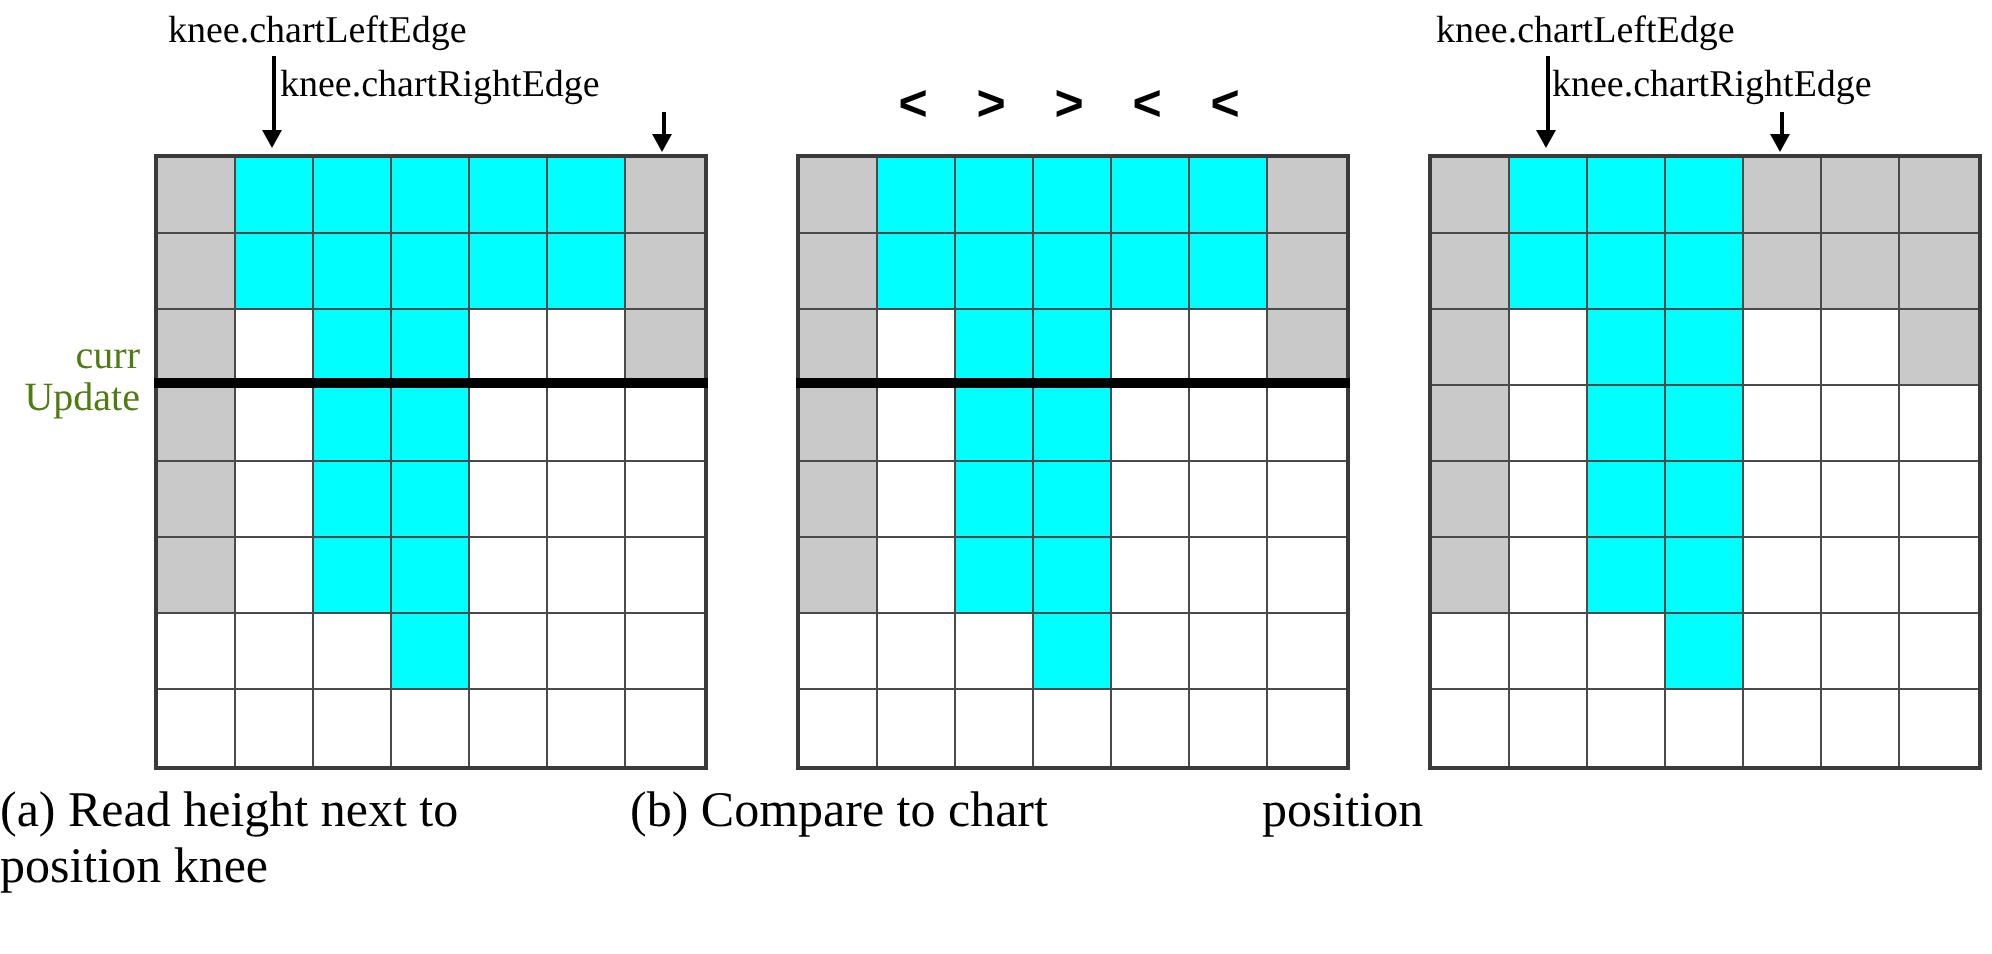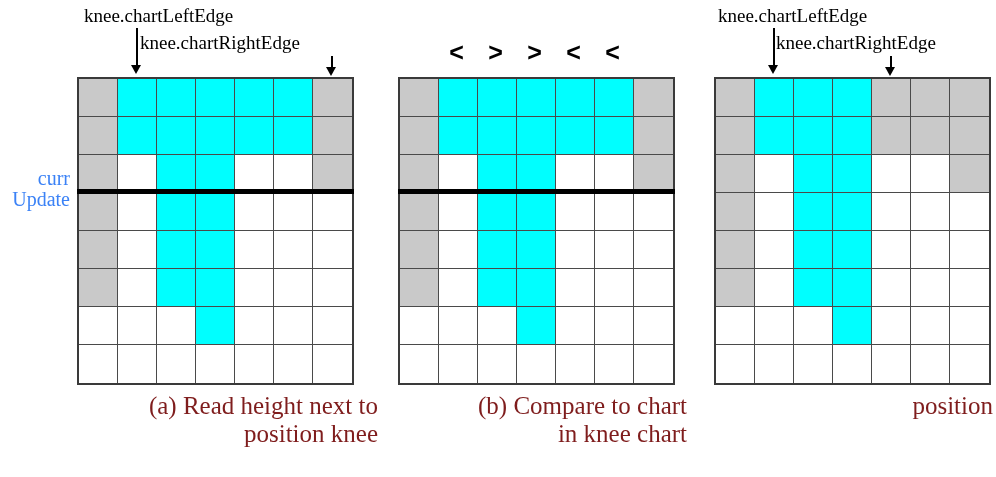--- a/index.html
+++ b/index.html
@@ -101,30 +101,30 @@
     color: #000000;
     line-height: 1;
   }
 
   
   .sidelabel {
     position: absolute;
     text-align: right;
     font-size: 20px;
     line-height: 1.05;
-    color: #3b82f6;
+    color: #4d7c0f;
   }
 
   
   .caption {
     position: absolute;
-    text-align: right;
+    text-align: left;
     font-size: 25px;
     line-height: 1.12;
-    color: #7f1d1d;
+    color: #000000;
   }
 </style>
 </head>
 <body>
 
 <div class="figure">
 
   <div class="sidelabel" style="left:0px; top:168px; width:70px;">
     <div>curr</div>
     <div>Update</div>
@@ -275,21 +275,20 @@
         <div class="cell fill-white r-last"></div>
         <div class="cell fill-white r-last"></div>
         <div class="cell fill-white r-last"></div>
         <div class="cell fill-white r-last"></div>
         <div class="cell fill-white c-last r-last"></div>
       </div>
     <div class="thickline" style="left:77px; top:189px; width:277px;"></div>
 
     <div class="caption" style="left:-6px; top:392px; width:372px;">
       <div>(b) Compare to chart</div>
-      <div>in knee chart</div>
     </div>
   </div>
 
   <div class="panel" style="left:637px; top:0px; width:359px; height:477px;">
 
     <div class="toplabel" style="left:81px; top:6px;">knee.chartLeftEdge</div>
     <div class="toplabel" style="left:139px; top:33px;">knee.chartRightEdge</div>
 
     <div class="arrow" style="left:130px; top:28px; height:47px;">
       <div class="shaft" style="height:38px;"></div>

